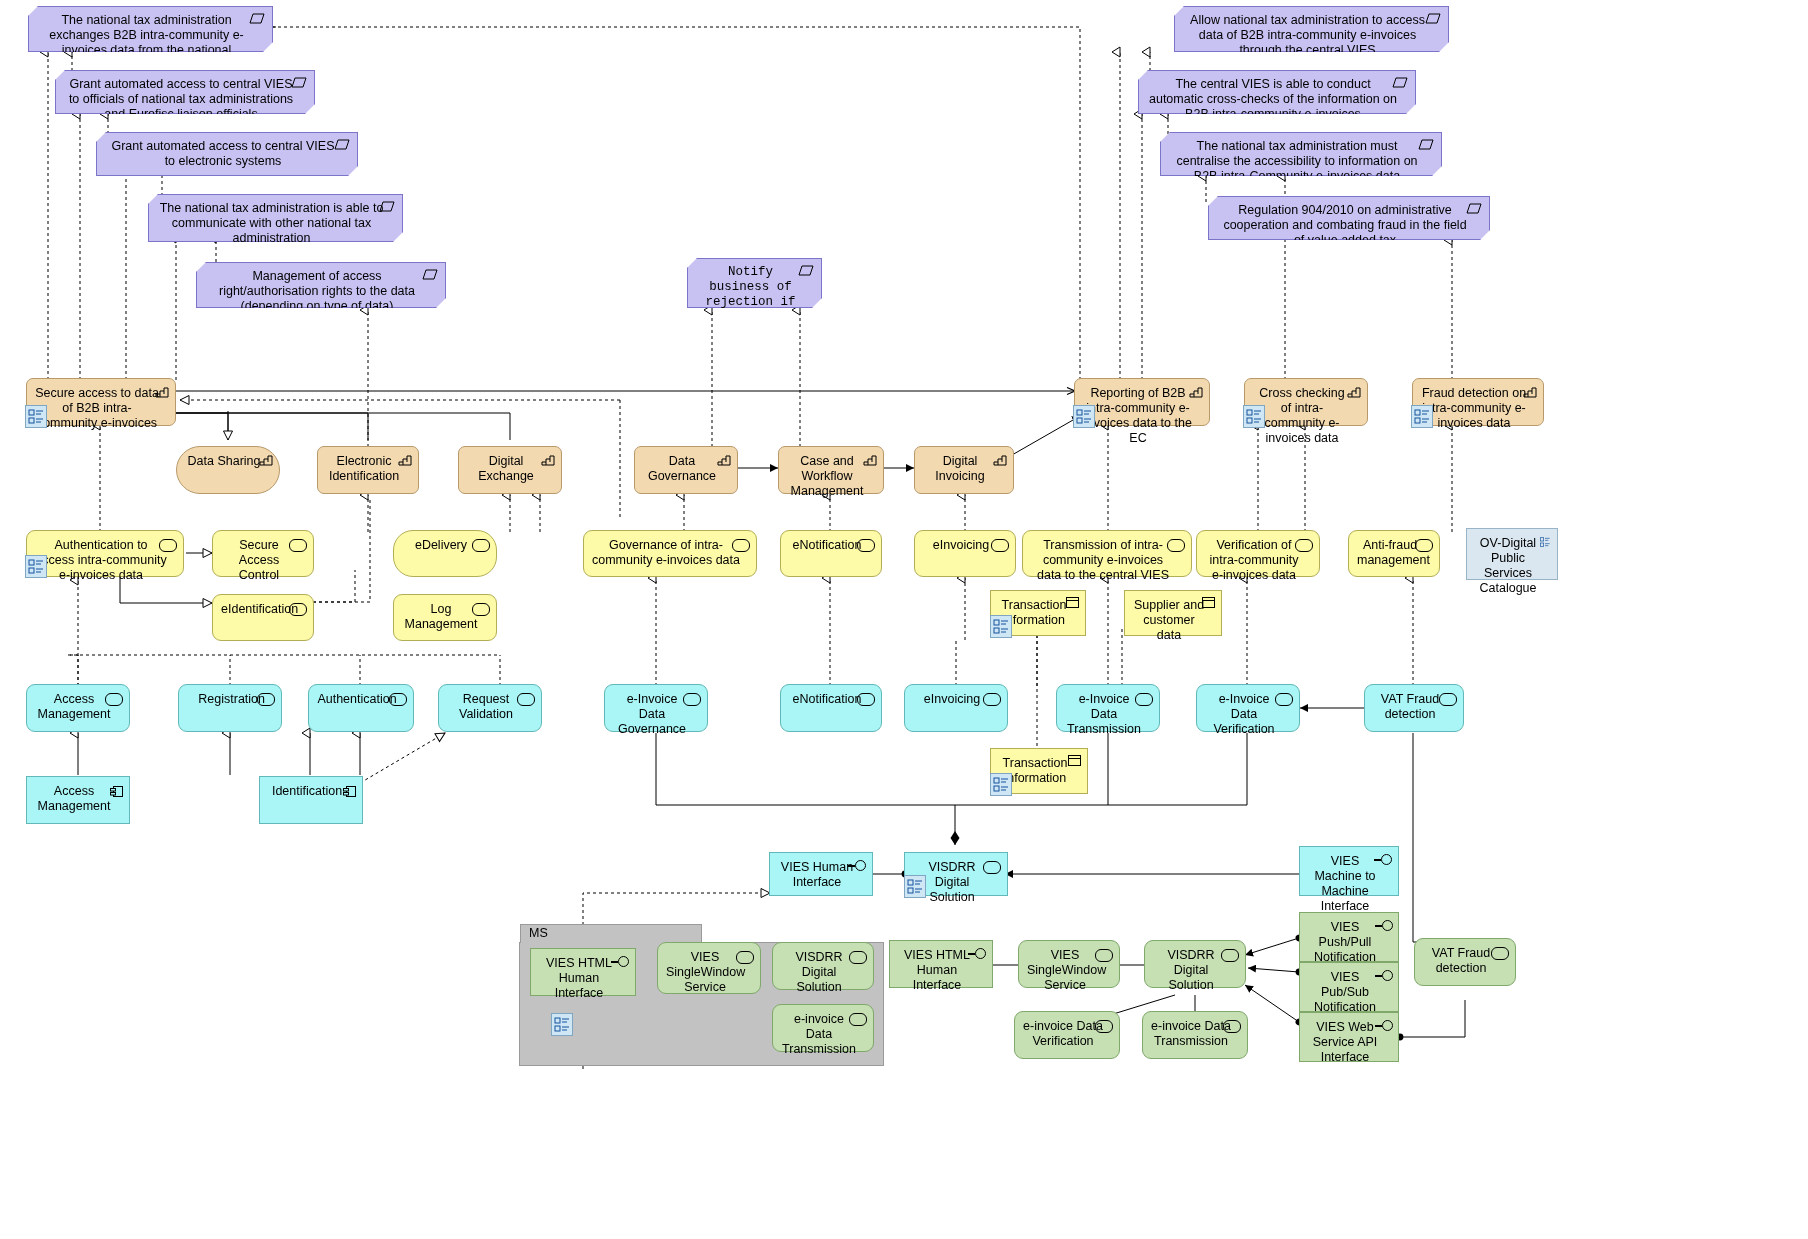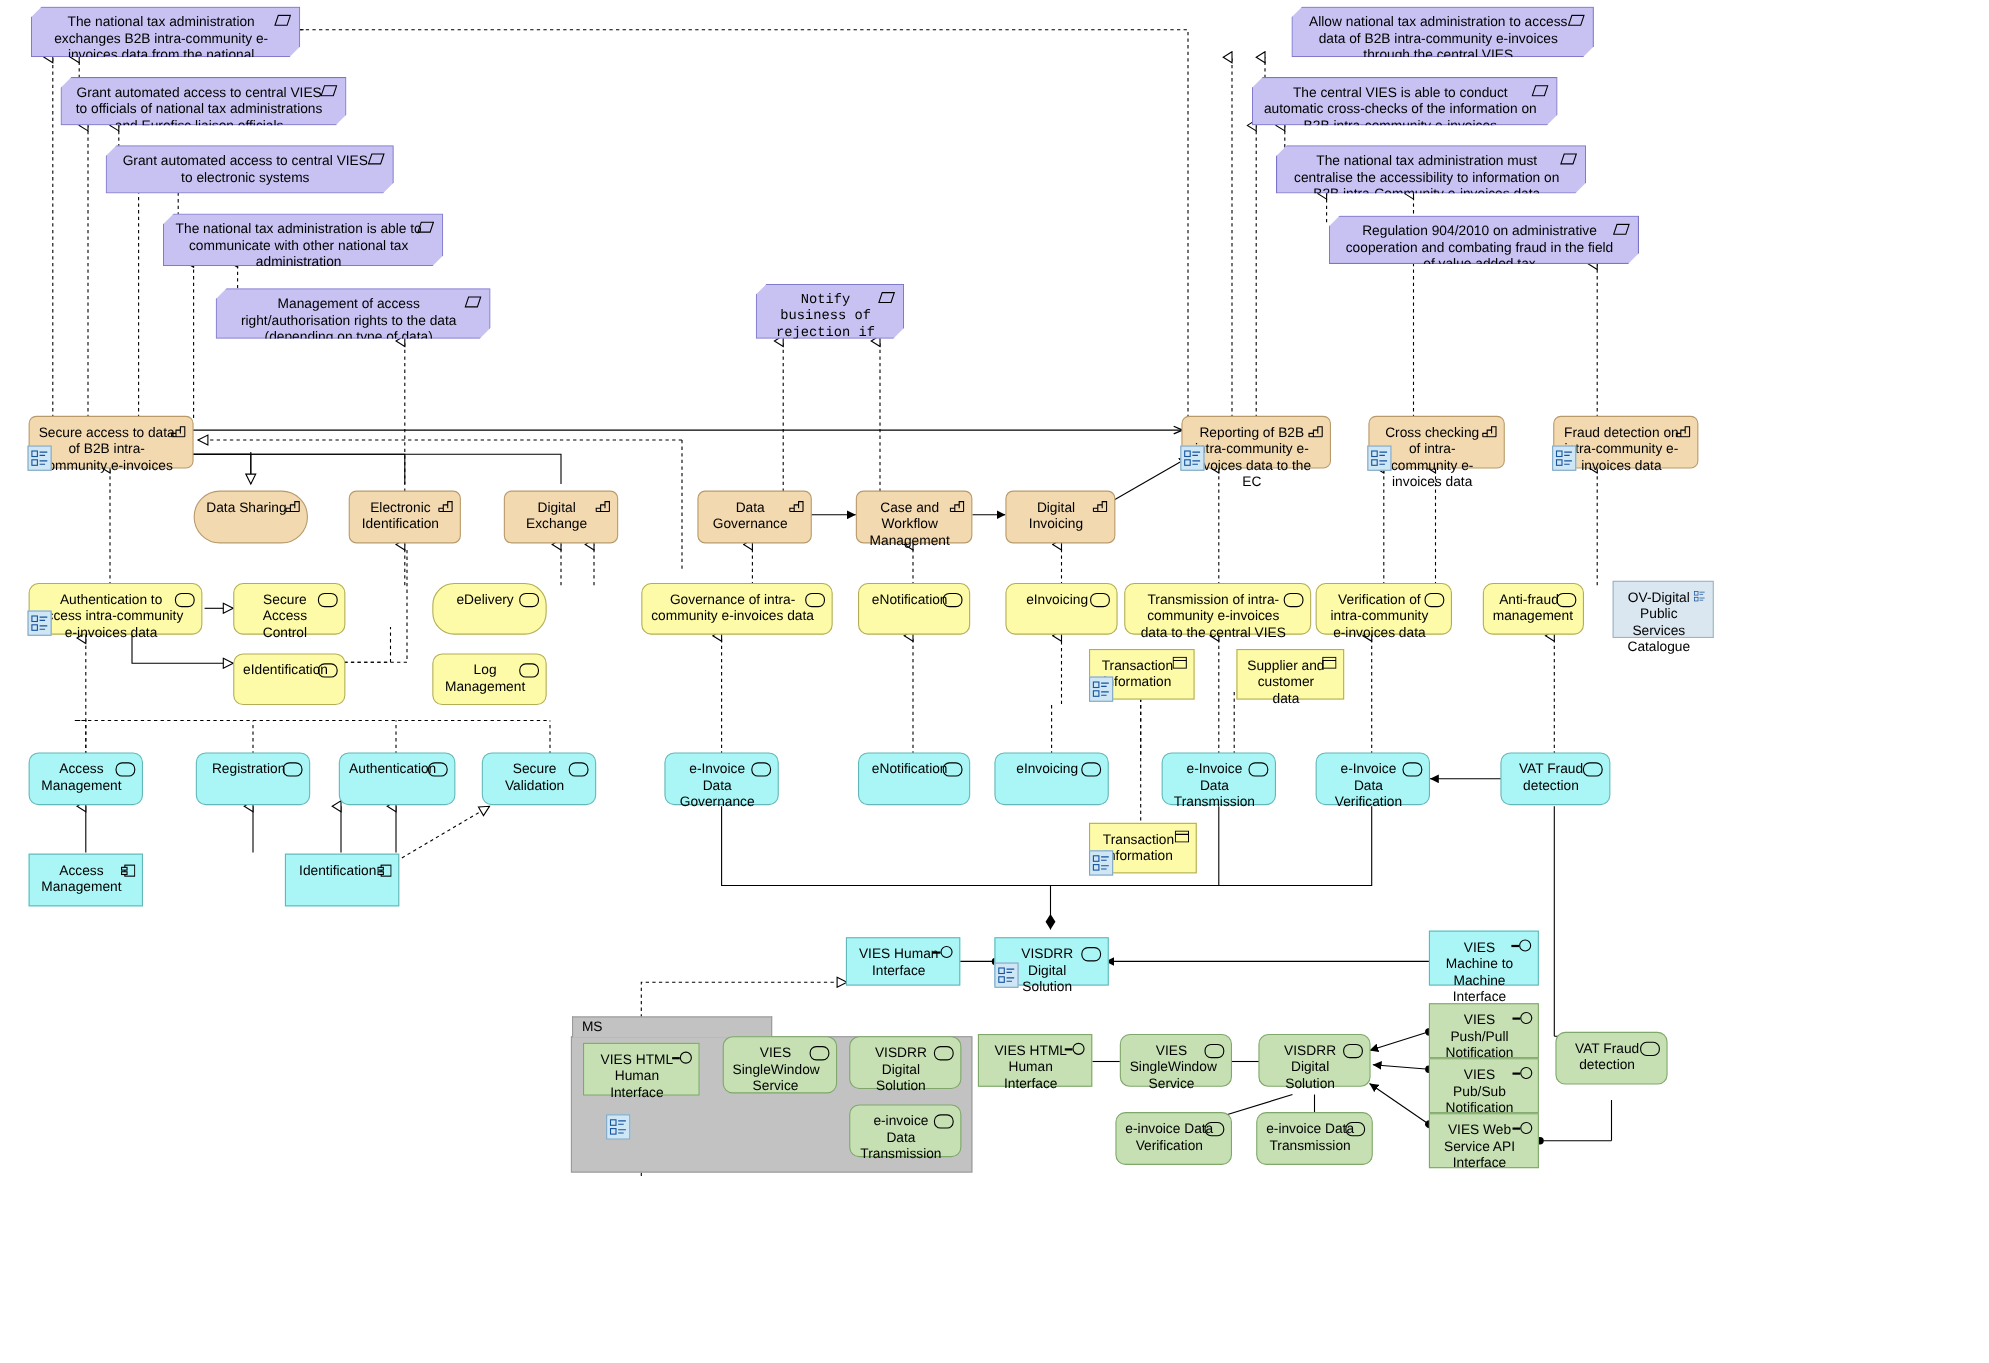--- a/index.html
+++ b/index.html
@@ -457,30 +457,30 @@
           <rect x="3" y="12" width="5" height="5" fill="none" stroke="#15539e"></rect>
           <path d="M10,5 h7 M10,8 h5 M10,13 h7 M10,16 h5" stroke="#15539e" fill="none"></path>
         </svg>
   </span>
 </div>
 
 <div class="node app" style="left:26px;top:684px;width:104px;height:48px;">
   <span class="lbl">Access Management</span>
   <span class="mark gl-svc"></span>
 </div>
-<div class="node app" style="left:178px;top:684px;width:104px;height:48px;">
+<div class="node app" style="left:178px;top:684px;width:104px;height:48px;text-align:right;">
   <span class="lbl">Registration</span>
   <span class="mark gl-svc"></span>
 </div>
 <div class="node app" style="left:308px;top:684px;width:106px;height:48px;">
   <span class="lbl">Authentication</span>
   <span class="mark gl-svc"></span>
 </div>
 <div class="node app" style="left:438px;top:684px;width:104px;height:48px;">
-  <span class="lbl">Secure Validation</span>
+  <span class="lbl">Request Validation</span>
   <span class="mark gl-svc"></span>
 </div>
 <div class="node app" style="left:604px;top:684px;width:104px;height:48px;">
   <span class="lbl">e-Invoice Data Governance</span>
   <span class="mark gl-svc"></span>
 </div>
 <div class="node app" style="left:780px;top:684px;width:102px;height:48px;">
   <span class="lbl">eNotification</span>
   <span class="mark gl-svc"></span>
 </div>

